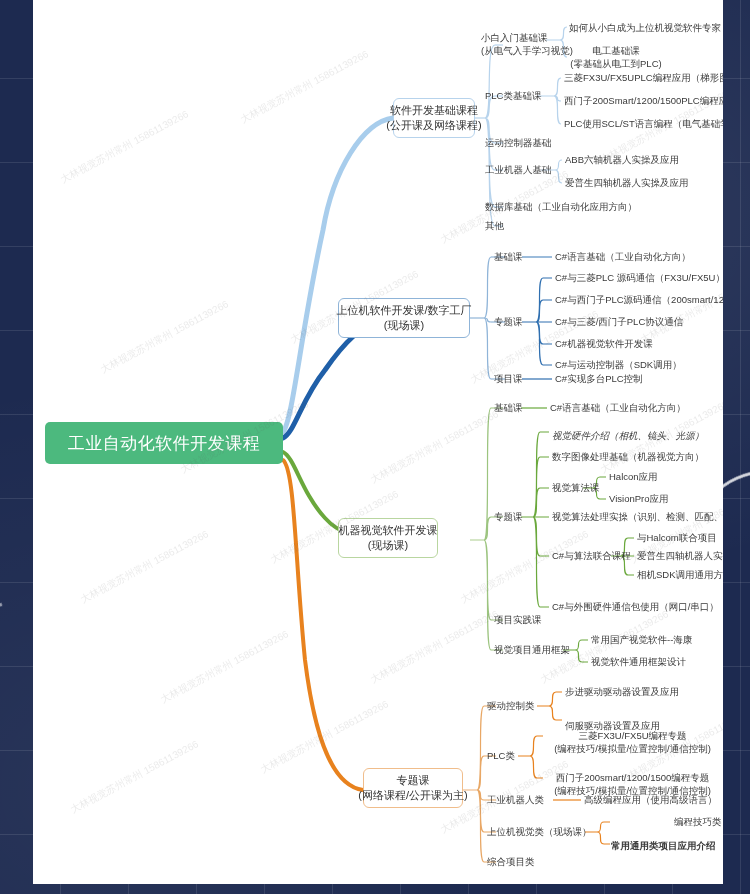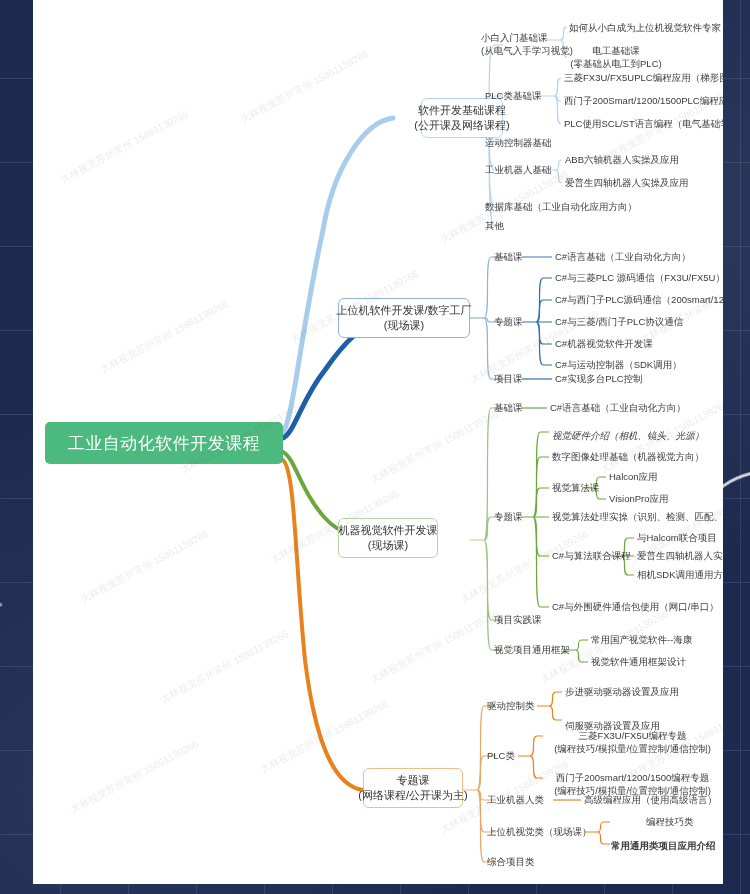--- a/index.html
+++ b/index.html
@@ -126,21 +126,21 @@
     <path d="M504 736 h6 M504 778 h6" stroke="#e8821e" stroke-width="1.2" fill="none"></path>
     <path d="M520 800 h28" stroke="#e8821e" stroke-width="1.2" fill="none"></path>
     <path d="M552 832 h12 C 571 832, 564 822, 571 822 M564 832 C 571 832, 564 844, 571 844" stroke="#e8821e" stroke-width="1.2" fill="none"></path>
     <path d="M571 822 h6 M571 844 h6" stroke="#e8821e" stroke-width="1.2" fill="none"></path>
   </svg>
 
   <div class="node root">
     <span>工业自动化软件开发课程</span>
   </div>
 
-  <div class="node l1 c1" style="left:360px;top:98px;width:82px;margin-left:28px;">
+  <div class="node l1 c1" style="left:360px;top:98px;width:82px;">
     <span>软件开发基础课程</span>
     <span>(公开课及网络课程)</span>
   </div>
   <div class="node l2 two" style="left:448px;top:31px;width:66px;">
     <div>小白入门基础课</div>
     <div>(从电气入手学习视觉)</div>
   </div>
   <div class="node l3" style="left:536px;top:21px;"><span>如何从小白成为上位机视觉软件专家</span></div>
   <div class="node l3 two" style="left:528px;top:44px;width:110px;">
     <div>电工基础课</div>
@@ -220,21 +220,21 @@
   </div>
   <div class="node l3 two" style="left:507px;top:771px;width:185px;">
     <div>西门子200smart/1200/1500编程专题</div>
     <div>(编程技巧/模拟量/位置控制/通信控制)</div>
   </div>
 
   <div class="node l2" style="left:454px;top:793px;"><span>工业机器人类</span></div>
   <div class="node l3" style="left:551px;top:793px;"><span>高级编程应用（使用高级语言）</span></div>
 
   <div class="node l2" style="left:454px;top:825px;"><span>上位机视觉类（现场课）</span></div>
-  <div class="node l3" style="left:578px;top:815px;padding-left:35px;"><span>编程技巧类</span></div>
+  <div class="node l3" style="left:606px;top:815px;padding-left:35px;"><span>编程技巧类</span></div>
   <div class="node l3" style="left:578px;top:839px;font-weight:bold;"><span>常用通用类项目应用介绍</span></div>
 
   <div class="node l2" style="left:454px;top:855px;"><span>综合项目类</span></div>
 
   <div class="wm" style="left:20px;top:140px;">大林视觉苏州常州 15861139266</div>
   <div class="wm" style="left:200px;top:80px;">大林视觉苏州常州 15861139266</div>
   <div class="wm" style="left:400px;top:200px;">大林视觉苏州常州 15861139266</div>
   <div class="wm" style="left:560px;top:120px;">大林视觉苏州常州 15861139266</div>
   <div class="wm" style="left:60px;top:330px;">大林视觉苏州常州 15861139266</div>
   <div class="wm" style="left:250px;top:300px;">大林视觉苏州常州 15861139266</div>

